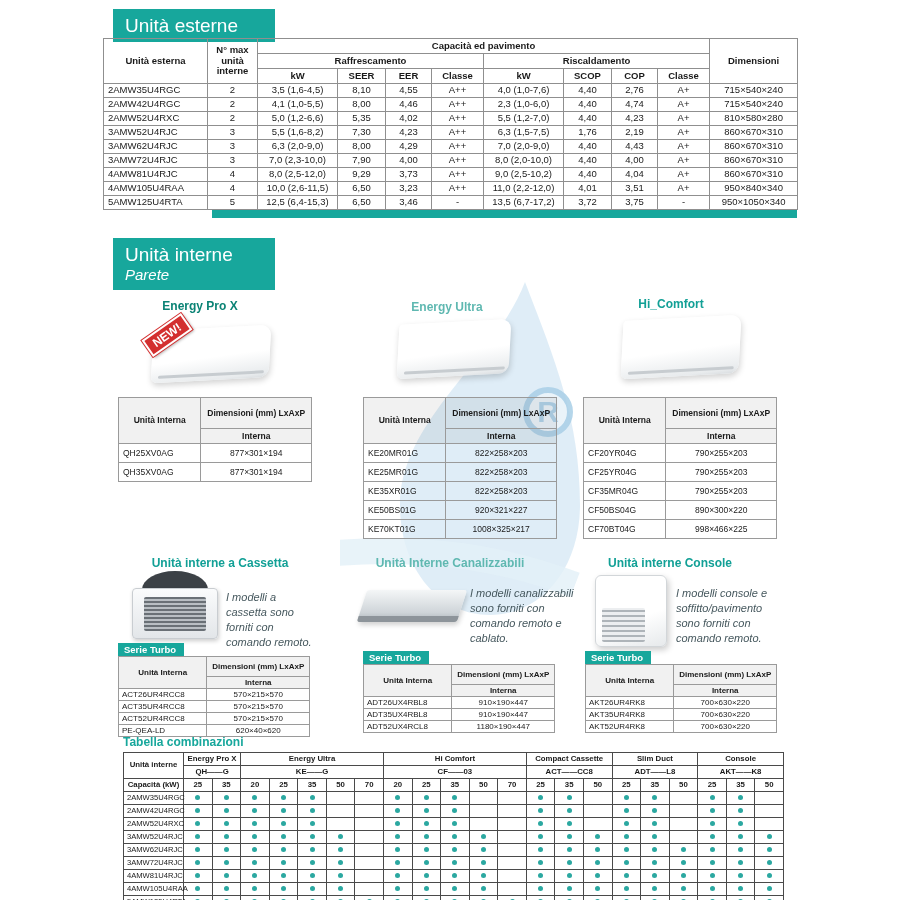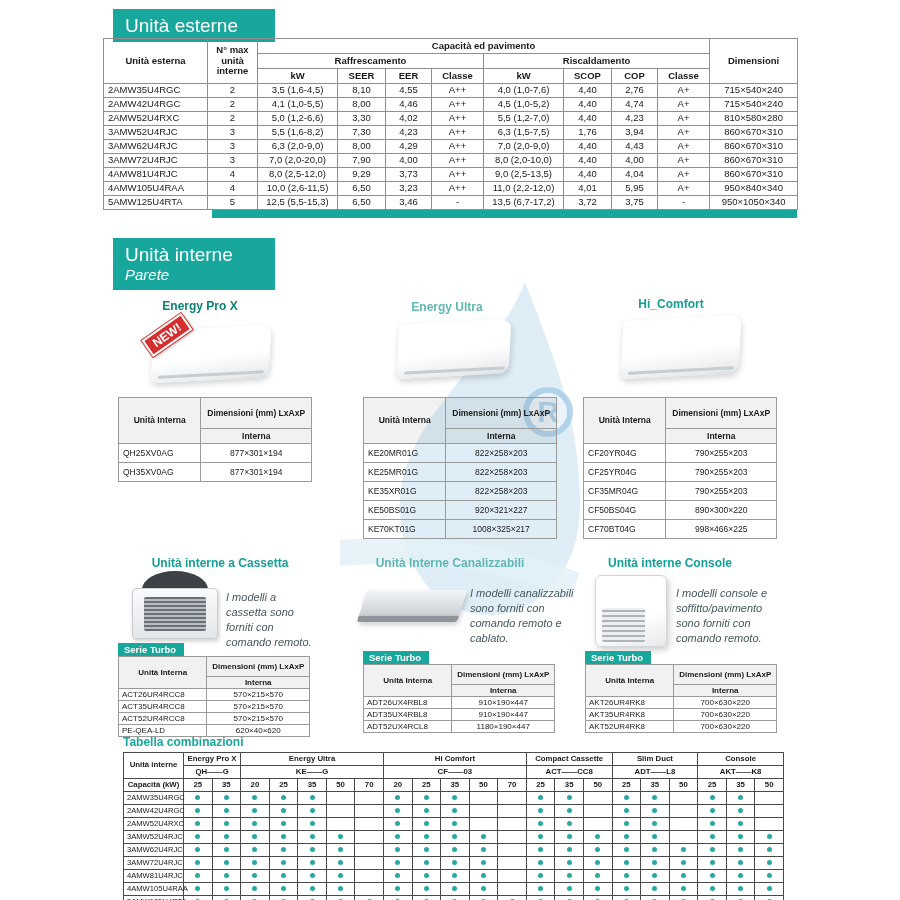--- a/index.html
+++ b/index.html
@@ -134,108 +134,108 @@
         <td>A+</td>
         <td>715×540×240</td>
       </tr>
       <tr>
         <td>2AMW42U4RGC</td>
         <td>2</td>
         <td>4,1 (1,0-5,5)</td>
         <td>8,00</td>
         <td>4,46</td>
         <td>A++</td>
-        <td>4,5 (1,0-5,2)</td>
+        <td>2,3 (1,0-6,0)</td>
         <td>4,40</td>
         <td>4,74</td>
         <td>A+</td>
         <td>715×540×240</td>
       </tr>
       <tr>
         <td>2AMW52U4RXC</td>
         <td>2</td>
         <td>5,0 (1,2-6,6)</td>
-        <td>3,30</td>
+        <td>5,35</td>
         <td>4,02</td>
         <td>A++</td>
         <td>5,5 (1,2-7,0)</td>
         <td>4,40</td>
         <td>4,23</td>
         <td>A+</td>
         <td>810×580×280</td>
       </tr>
       <tr>
         <td>3AMW52U4RJC</td>
         <td>3</td>
         <td>5,5 (1,6-8,2)</td>
         <td>7,30</td>
         <td>4,23</td>
         <td>A++</td>
         <td>6,3 (1,5-7,5)</td>
         <td>1,76</td>
-        <td>3,94</td>
+        <td>2,19</td>
         <td>A+</td>
         <td>860×670×310</td>
       </tr>
       <tr>
         <td>3AMW62U4RJC</td>
         <td>3</td>
         <td>6,3 (2,0-9,0)</td>
         <td>8,00</td>
         <td>4,29</td>
         <td>A++</td>
         <td>7,0 (2,0-9,0)</td>
         <td>4,40</td>
         <td>4,43</td>
         <td>A+</td>
         <td>860×670×310</td>
       </tr>
       <tr>
         <td>3AMW72U4RJC</td>
         <td>3</td>
-        <td>7,0 (2,0-20,0)</td>
+        <td>7,0 (2,3-10,0)</td>
         <td>7,90</td>
         <td>4,00</td>
         <td>A++</td>
         <td>8,0 (2,0-10,0)</td>
         <td>4,40</td>
         <td>4,00</td>
         <td>A+</td>
         <td>860×670×310</td>
       </tr>
       <tr>
         <td>4AMW81U4RJC</td>
         <td>4</td>
         <td>8,0 (2,5-12,0)</td>
         <td>9,29</td>
         <td>3,73</td>
         <td>A++</td>
-        <td>9,0 (2,5-13,5)</td>
+        <td>9,0 (2,5-10,2)</td>
         <td>4,40</td>
         <td>4,04</td>
         <td>A+</td>
         <td>860×670×310</td>
       </tr>
       <tr>
         <td>4AMW105U4RAA</td>
         <td>4</td>
         <td>10,0 (2,6-11,5)</td>
         <td>6,50</td>
         <td>3,23</td>
         <td>A++</td>
         <td>11,0 (2,2-12,0)</td>
         <td>4,01</td>
-        <td>5,95</td>
+        <td>3,51</td>
         <td>A+</td>
         <td>950×840×340</td>
       </tr>
       <tr>
         <td>5AMW125U4RTA</td>
         <td>5</td>
-        <td>12,5 (5,5-15,3)</td>
+        <td>12,5 (6,4-15,3)</td>
         <td>6,50</td>
         <td>3,46</td>
         <td>-</td>
         <td>13,5 (6,7-17,2)</td>
         <td>3,72</td>
         <td>3,75</td>
         <td>-</td>
         <td>950×1050×340</td>
       </tr>
     </tbody>

